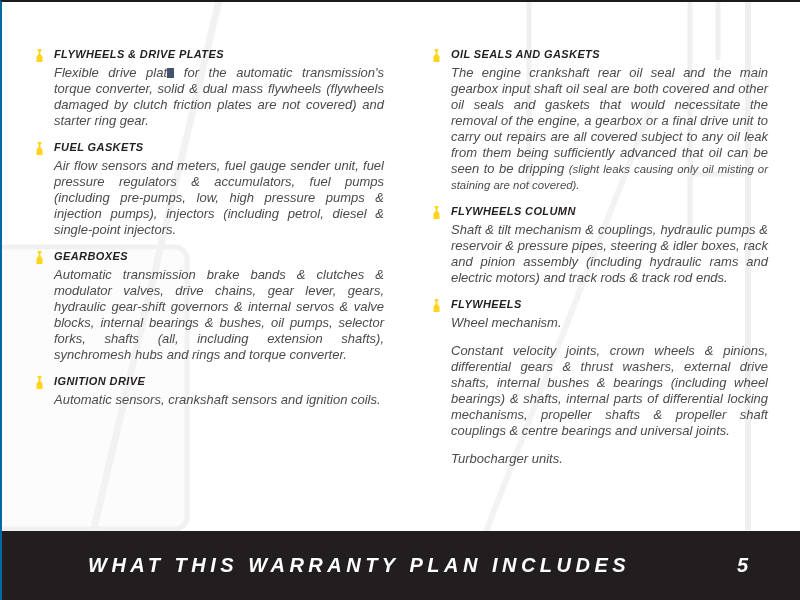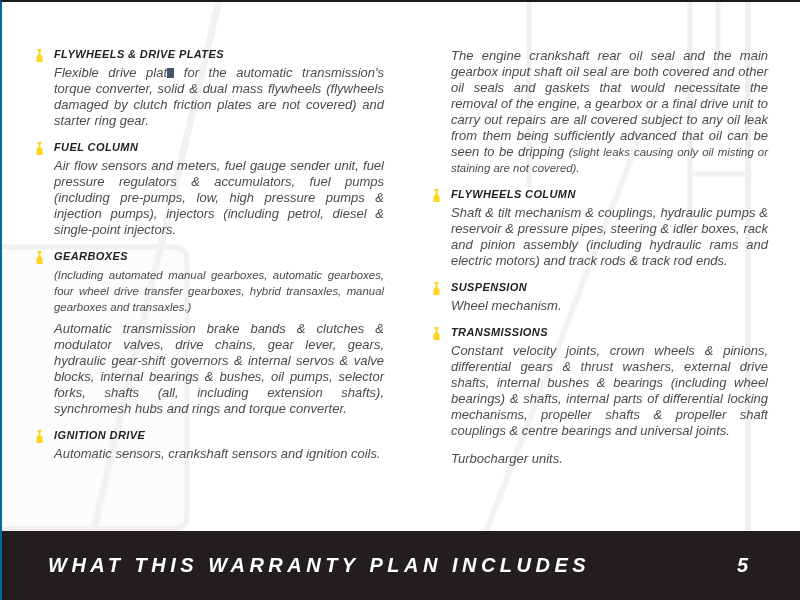--- a/index.html
+++ b/index.html
@@ -33,21 +33,21 @@
     display:inline-block; width:7px; height:10px; margin-left:-7px;
     background:#44546d; vertical-align:-1px;
   }
   .footer {
     position:absolute; left:0; bottom:0; width:100%; height:69px;
     background:var(--footerbg, #221e1f); z-index:2;
     display:flex; align-items:center; justify-content:space-between;
     box-sizing:border-box; padding:0 52px 0 46px;
   }
   .footer-title {
-    color:#ffffff; font-size:20px; font-weight:bold; letter-spacing:4.5px;
+    color:#ffffff; font-size:20px; font-weight:bold; letter-spacing:4.5px;margin-left:40px;
   }
   .footer-page { color:#ffffff; font-size:20px; font-weight:bold; }
 </style>
 </head>
 <body>
 
 <div class="page" style="--heading: #231f20; --body: #4b4b4d; --footerbg: #221e1f;">
 
   <svg class="decor" width="800" height="600" aria-hidden="true">
     <rect x="-50" y="245" width="235" height="282" rx="12" fill="#fcfcfc" stroke="#f1f1f1" stroke-width="5"></rect>
@@ -76,58 +76,65 @@
           </div>
   </div>
 
   <div class="section">
     <div class="heading-row">
       <span class="bullet">
         <svg width="9" height="13" viewBox="0 0 9 13">
           <path fill="#ffd41c" d="M2.6 0 h3.8 v1.6 l-1 1.1 v2.4 l2.1 2.3 v5.6 H1.5 V7.4 l2.1-2.3 V2.7 l-1-1.1 z"></path>
         </svg>
       </span>
-      <h3 class="heading">FUEL COLUMN</h3>
+      <h3 class="heading">FUEL GASKETS</h3>
     </div>
     <div class="body">
             <p class="para"><span>Air flow sensors and meters, fuel gauge sender unit, fuel pressure regulators &amp; accumulators, fuel pumps (including pre-pumps, low, high pressure pumps &amp; injection pumps), injectors (including petrol, diesel &amp; single-point injectors.</span></p>
           </div>
   </div>
 
   <div class="section">
     <div class="heading-row">
       <span class="bullet">
         <svg width="9" height="13" viewBox="0 0 9 13">
           <path fill="#ffd41c" d="M2.6 0 h3.8 v1.6 l-1 1.1 v2.4 l2.1 2.3 v5.6 H1.5 V7.4 l2.1-2.3 V2.7 l-1-1.1 z"></path>
         </svg>
       </span>
       <h3 class="heading">GEARBOXES</h3>
     </div>
     <div class="body">
-            <p class="para"><span class="small">(Including automated manual gearboxes, automatic gearboxes, four wheel drive transfer gearboxes, hybrid transaxles, manual gearboxes and transaxles.)</span></p>
             <p class="para"><span>Automatic transmission brake bands &amp; clutches &amp; modulator valves, drive chains, gear lever, gears, hydraulic gear-shift governors &amp; internal servos &amp; valve blocks, internal bearings &amp; bushes, oil pumps, selector forks, shafts (all, including extension shafts), synchromesh hubs and rings and torque converter.</span></p>
           </div>
   </div>
 
   <div class="section">
     <div class="heading-row">
       <span class="bullet">
         <svg width="9" height="13" viewBox="0 0 9 13">
           <path fill="#ffd41c" d="M2.6 0 h3.8 v1.6 l-1 1.1 v2.4 l2.1 2.3 v5.6 H1.5 V7.4 l2.1-2.3 V2.7 l-1-1.1 z"></path>
         </svg>
       </span>
       <h3 class="heading">IGNITION DRIVE</h3>
     </div>
     <div class="body">
             <p class="para"><span>Automatic sensors, crankshaft sensors and ignition coils.</span></p>
           </div>
   </div>
 </div>
     <div class="col col-right">
   <div class="section">
+    <div class="heading-row">
+      <span class="bullet">
+        <svg width="9" height="13" viewBox="0 0 9 13">
+          <path fill="#ffd41c" d="M2.6 0 h3.8 v1.6 l-1 1.1 v2.4 l2.1 2.3 v5.6 H1.5 V7.4 l2.1-2.3 V2.7 l-1-1.1 z"></path>
+        </svg>
+      </span>
+      <h3 class="heading">OIL SEALS AND GASKETS</h3>
+    </div>
     <div class="body">
             <p class="para"><span>The engine crankshaft rear oil seal and the main gearbox input shaft oil seal are both covered and other oil seals and gaskets that would necessitate the removal of the engine, a gearbox or a final drive unit to carry out repairs are all covered subject to any oil leak from them being sufficiently advanced that oil can be seen to be dripping </span><span class="small">(slight leaks causing only oil misting or staining are not covered).</span></p>
           </div>
   </div>
 
   <div class="section">
     <div class="heading-row">
       <span class="bullet">
         <svg width="9" height="13" viewBox="0 0 9 13">
           <path fill="#ffd41c" d="M2.6 0 h3.8 v1.6 l-1 1.1 v2.4 l2.1 2.3 v5.6 H1.5 V7.4 l2.1-2.3 V2.7 l-1-1.1 z"></path>
@@ -140,36 +147,28 @@
           </div>
   </div>
 
   <div class="section">
     <div class="heading-row">
       <span class="bullet">
         <svg width="9" height="13" viewBox="0 0 9 13">
           <path fill="#ffd41c" d="M2.6 0 h3.8 v1.6 l-1 1.1 v2.4 l2.1 2.3 v5.6 H1.5 V7.4 l2.1-2.3 V2.7 l-1-1.1 z"></path>
         </svg>
       </span>
-      <h3 class="heading">SUSPENSION</h3>
+      <h3 class="heading">FLYWHEELS</h3>
     </div>
     <div class="body">
             <p class="para"><span>Wheel mechanism.</span></p>
           </div>
   </div>
 
   <div class="section">
-    <div class="heading-row">
-      <span class="bullet">
-        <svg width="9" height="13" viewBox="0 0 9 13">
-          <path fill="#ffd41c" d="M2.6 0 h3.8 v1.6 l-1 1.1 v2.4 l2.1 2.3 v5.6 H1.5 V7.4 l2.1-2.3 V2.7 l-1-1.1 z"></path>
-        </svg>
-      </span>
-      <h3 class="heading">TRANSMISSIONS</h3>
-    </div>
     <div class="body">
             <p class="para"><span>Constant velocity joints, crown wheels &amp; pinions, differential gears &amp; thrust washers, external drive shafts, internal bushes &amp; bearings (including wheel bearings) &amp; shafts, internal parts of differential locking mechanisms, propeller shafts &amp; propeller shaft couplings &amp; centre bearings and universal joints.</span></p>
           </div>
   </div>
 
   <div class="section">
     <div class="body">
             <p class="para"><span>Turbocharger units.</span></p>
           </div>
   </div>

